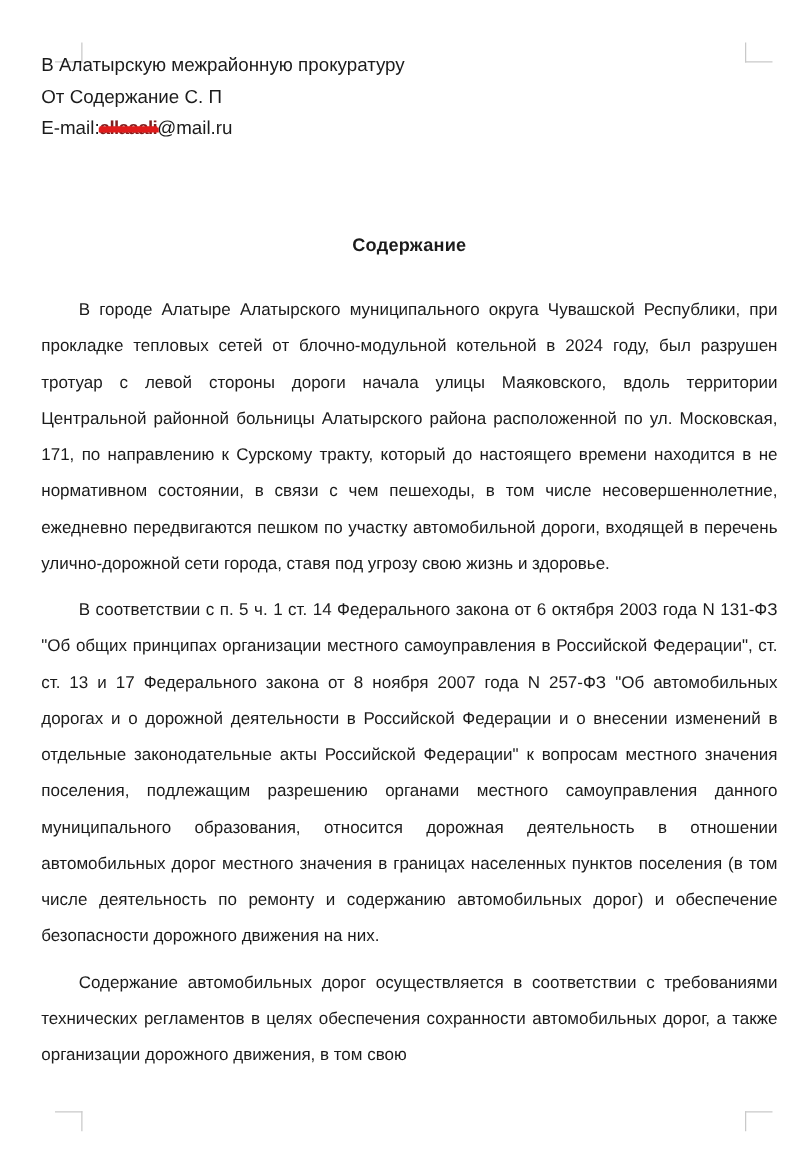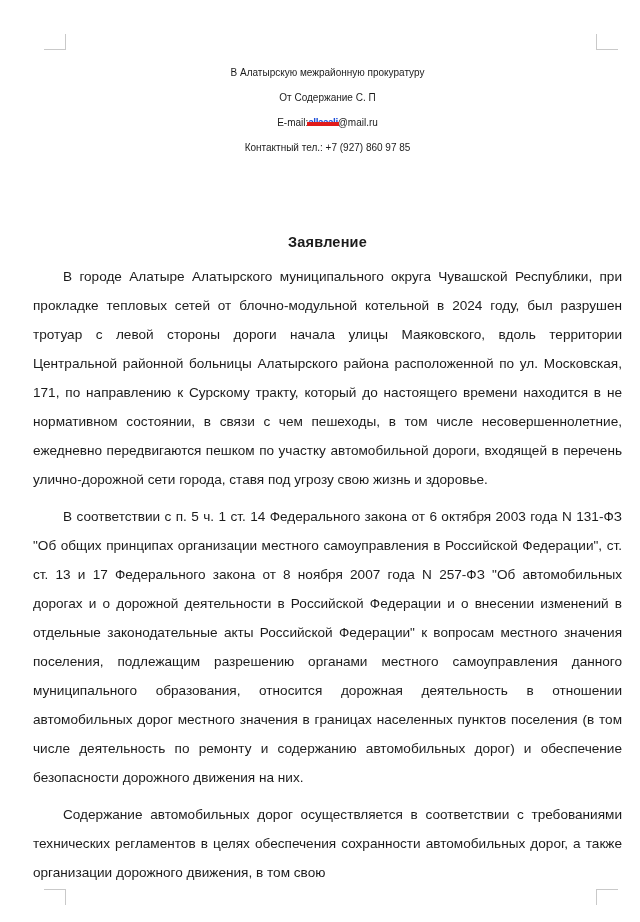--- a/index.html
+++ b/index.html
@@ -53,32 +53,32 @@
   
   #content {
     position: absolute;
     left: 33px;
     top: 0;
     width: 589px;
   }
 
   
   .addressee {
-    text-align: center;
-    font-size: 10px;
+    text-align: left;
+    font-size: 15px;
     line-height: 25px;
-    padding-top: 60px;
+    padding-top: 40px;
     white-space: nowrap;
   }
   .addressee .line { display: block; }
 
   .redacted {
     position: relative;
     display: inline-block;
-    color: #1d4ed8;
+    color: #7f1d1d;
     font-weight: 700;
     letter-spacing: -0.5px;
     text-decoration: line-through;
     text-decoration-color: #e01b1b;
     text-decoration-thickness: 3px;
   }
   .redacted::after {
     content: "";
     position: absolute;
     left: -1px;
@@ -92,21 +92,21 @@
   .doc-title {
     text-align: center;
     font-size: 14.5px;
     font-weight: 700;
     margin-top: 74px;
     letter-spacing: 0.2px;
   }
 
   
   .body-text {
-    margin-top: 12px;
+    margin-top: 28px;
   }
   .body-text p {
     margin: 0 0 8px 0;
     font-size: 13.6px;
     line-height: 29px;
     text-align: justify;
     text-indent: 30px;
     text-justify: inter-word;
     hyphens: none;
   }
@@ -123,24 +123,23 @@
   <div class="corner br"></div>
 
   <div id="content">
 
     <div class="addressee">
       <span class="line">В Алатырскую межрайонную прокуратуру</span>
       <span class="line">От Содержание С. П</span>
       <span class="line">
         <span>E-mail:</span><span class="redacted">allaaali</span><span>@mail.ru</span>
       </span>
-      <span class="line">Контактный тел.: +7 (927) 860 97 85</span>
     </div>
 
-    <div class="doc-title">Заявление</div>
+    <div class="doc-title">Содержание</div>
 
     <div class="body-text">
       <p>В городе Алатыре Алатырского муниципального округа Чувашской Республики, при прокладке тепловых сетей от блочно-модульной котельной в 2024 году, был разрушен тротуар с левой стороны дороги начала улицы Маяковского, вдоль территории Центральной районной больницы Алатырского района расположенной по ул. Московская, 171, по направлению к Сурскому тракту, который до настоящего времени находится в не нормативном состоянии, в связи с чем    пешеходы, в том числе несовершеннолетние, ежедневно передвигаются пешком по участку автомобильной дороги, входящей в перечень улично-дорожной сети города, ставя под угрозу свою жизнь и здоровье.</p>
       <p>В соответствии с п. 5 ч. 1 ст. 14 Федерального закона от 6 октября 2003 года N 131-ФЗ "Об общих принципах организации местного самоуправления в Российской Федерации", ст. ст. 13 и 17 Федерального закона от 8 ноября 2007 года N 257-ФЗ "Об автомобильных дорогах и о дорожной деятельности в Российской Федерации и о внесении изменений в отдельные законодательные акты Российской Федерации" к вопросам местного значения поселения, подлежащим разрешению органами местного самоуправления данного муниципального образования, относится дорожная деятельность в отношении автомобильных дорог местного значения в границах населенных пунктов поселения (в том числе деятельность по ремонту и содержанию автомобильных дорог) и обеспечение безопасности дорожного движения на них.</p>
       <p>Содержание автомобильных дорог осуществляется в соответствии с требованиями технических регламентов в целях обеспечения сохранности автомобильных дорог, а также организации дорожного движения, в том свою</p>
     </div>
 
   </div>
 </div>
 

